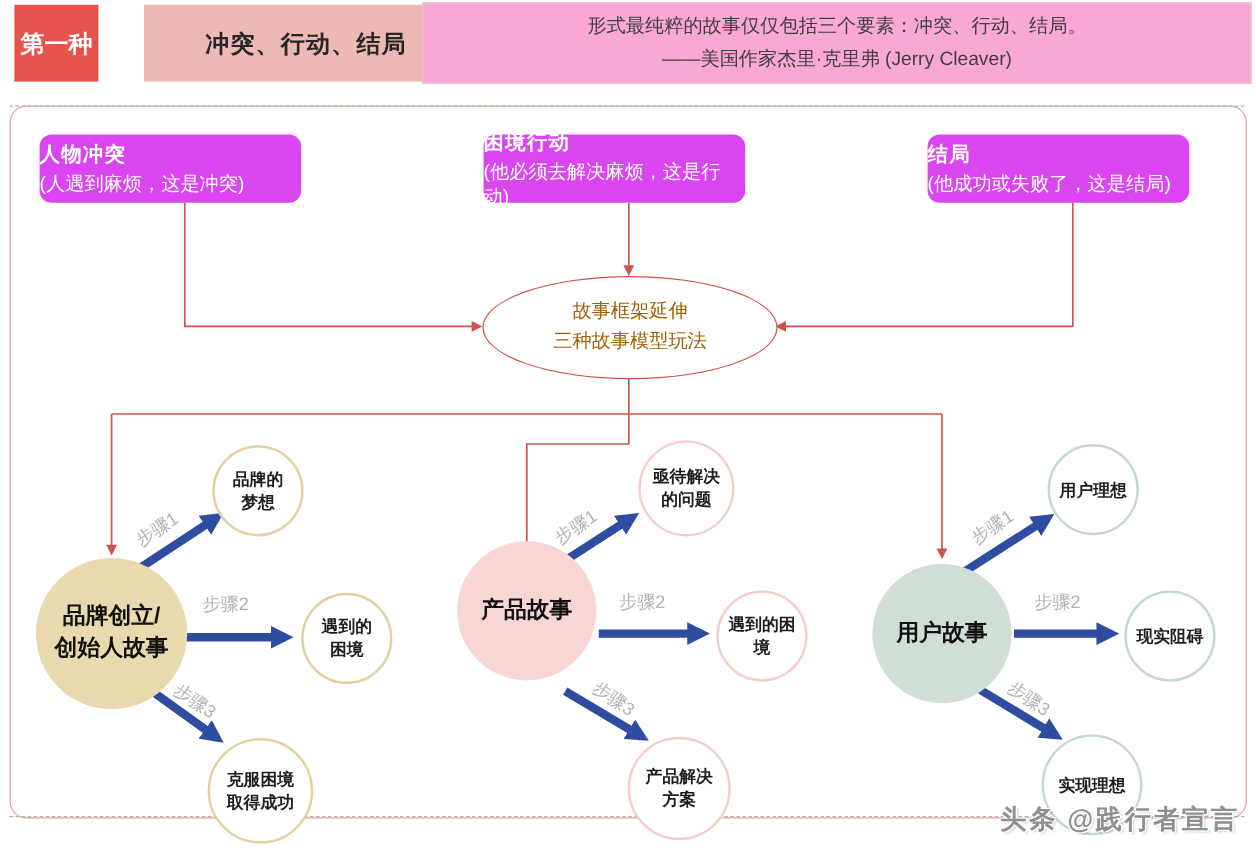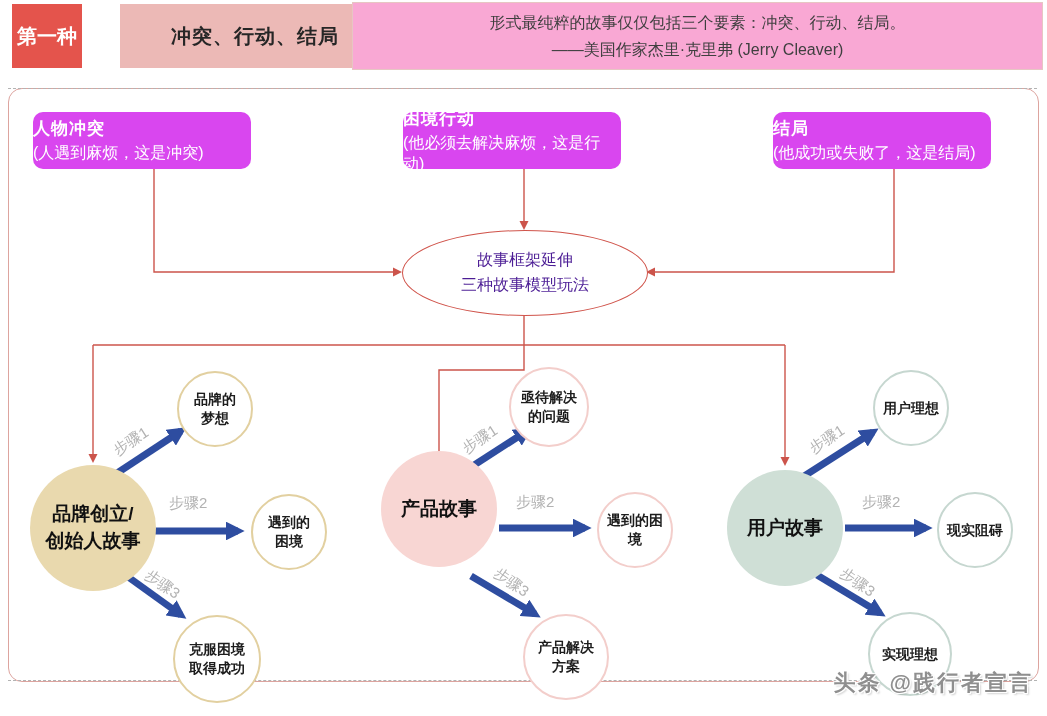--- a/index.html
+++ b/index.html
@@ -23,21 +23,21 @@
 
   
   .pink-box{position:absolute;width:218px;height:57px;background:#d946ef;border-radius:10px;
     color:#fff;text-align:left;display:flex;flex-direction:column;justify-content:center;}
   .pink-box .t{font-weight:bold;font-size:17px;letter-spacing:1px;}
   .pink-box .s{font-size:16px;margin-top:3px;}
 
   
   .hub{position:absolute;left:402px;top:230px;width:244px;height:84px;border-radius:50%;
     border:1.5px solid #d0544b;background:#fff;display:flex;align-items:center;justify-content:center;
-    text-align:center;color:#4c1d95;font-size:16px;line-height:1.55;white-space:pre-line;}
+    text-align:center;color:#a16207;font-size:16px;line-height:1.55;white-space:pre-line;}
 
   
   .big-circle{position:absolute;border-radius:50%;display:flex;align-items:center;justify-content:center;
     text-align:center;font-weight:bold;color:#111;font-size:19px;line-height:1.4;white-space:pre-line;}
   .small-circle{position:absolute;border-radius:50%;background:#fff;display:flex;align-items:center;
     justify-content:center;text-align:center;font-weight:bold;color:#1d1d1d;font-size:14px;
     line-height:1.35;white-space:pre-line;}
   .sc-brand{border:2px solid #e2d0a0;}
   .sc-product{border:2px solid #f3cecb;}
   .sc-user{border:2px solid #c6d7d0;}
@@ -125,21 +125,21 @@
 梦想</div>
   <div class="small-circle sc-brand" style="left:251px;top:494px;width:72px;height:72px;">遇到的
 困境</div>
   <div class="small-circle sc-brand" style="left:173px;top:615px;width:84px;height:84px;">克服困境
 取得成功</div>
   <div class="step-label" style="left:112px;top:432px;transform:rotate(-33deg);">步骤1</div>
   <div class="step-label" style="left:169px;top:494px;">步骤2</div>
   <div class="step-label" style="left:143px;top:575px;transform:rotate(35deg);">步骤3</div>
 
   <div class="big-circle" style="left:381px;top:451px;width:116px;height:116px;background:#f8d6d3;">产品故事</div>
-  <div class="small-circle sc-product" style="left:509px;top:367px;width:76px;height:76px;">亟待解决
+  <div class="small-circle sc-product" style="left:532px;top:367px;width:76px;height:76px;">亟待解决
 的问题</div>
   <div class="small-circle sc-product" style="left:597px;top:492px;width:72px;height:72px;">遇到的困
 境</div>
   <div class="small-circle sc-product" style="left:523px;top:614px;width:82px;height:82px;">产品解决
 方案</div>
   <div class="step-label" style="left:461px;top:430px;transform:rotate(-33deg);">步骤1</div>
   <div class="step-label" style="left:516px;top:493px;">步骤2</div>
   <div class="step-label" style="left:492px;top:573px;transform:rotate(35deg);">步骤3</div>
 
   <div class="big-circle" style="left:727px;top:470px;width:116px;height:116px;background:#cfdfd6;">用户故事</div>

